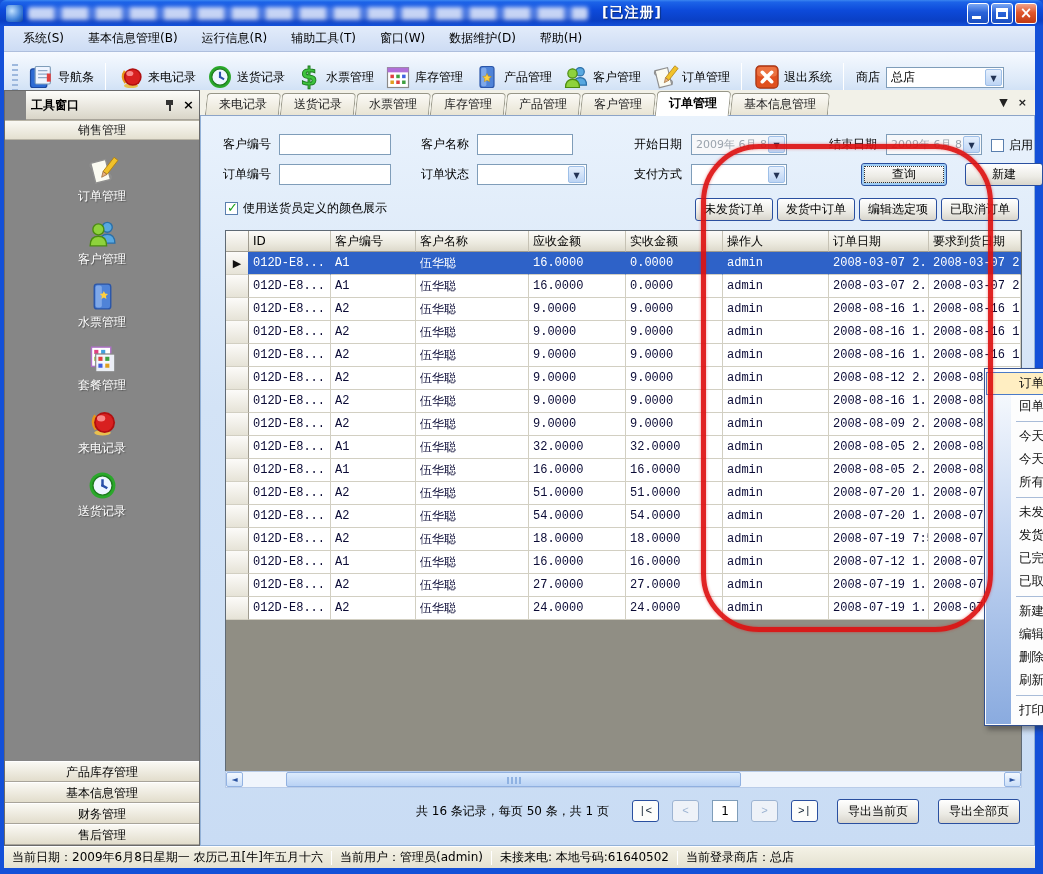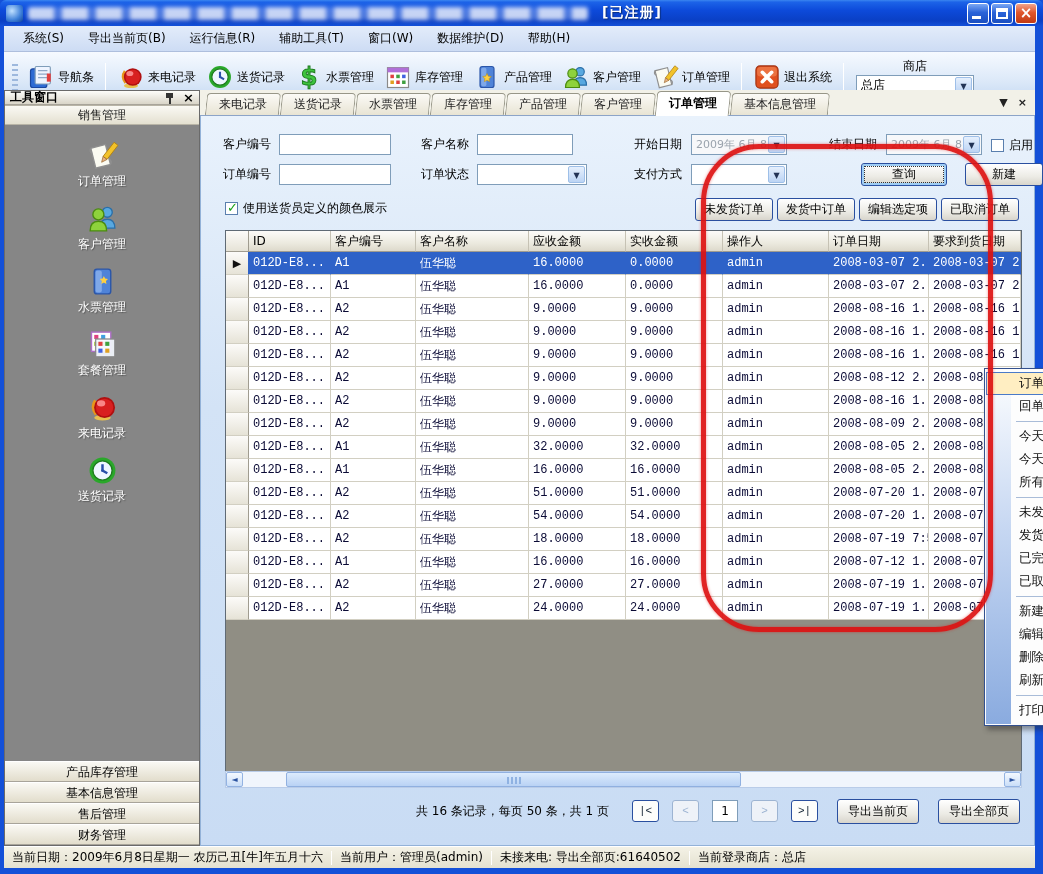--- a/index.html
+++ b/index.html
@@ -39,31 +39,31 @@
   .toolbar{
     position:absolute; left:4px; top:52px; width:1031px; height:52px;
     background:linear-gradient(to bottom,#f6faff,#dbe8f8 60%,#c3d8f2);
     border-bottom:2px solid #7a97d8; display:flex; align-items:center; padding:0 4px;
   }
   .tb-grip{ width:6px; height:26px; margin:0 4px;
     background:repeating-linear-gradient(to bottom,#9db8dd 0 2px,transparent 2px 5px); }
   .tb-sep{ width:1px; height:28px; background:#9cb2d8; border-right:1px solid #fff; margin:0 6px;}
   .tb-item{ display:flex; align-items:center; gap:3px; padding:2px 5px; border-radius:3px; cursor:pointer;}
   .tb-item svg{ width:28px; height:28px; }
-  .tb-shop{ display:flex; align-items:center; margin-left:6px;flex-direction:column;}
+  .tb-shop{ display:flex; align-items:center; gap:6px; margin-left:6px;}
   .xp-combo{ background:#fff; border:1px solid #7f9db9; height:21px; display:flex; align-items:center; position:relative; padding-left:4px;}
   .combo-btn{ position:absolute; right:1px; top:1px; bottom:1px; width:17px;
     background:linear-gradient(to bottom,#e6f0fd,#bcd4f4); border:1px solid #9ebfe8; border-radius:2px;
     color:#235; font-size:8px; line-height:17px; text-align:center; cursor:pointer;}
   
   .main{ position:absolute; left:4px; top:90px; width:1031px; height:756px; display:flex; }
   
   .sidebar{ width:196px; background:#868686; border:1px solid #6a6a6a; display:flex; flex-direction:column;}
-  .sb-title{ height:14px; background:linear-gradient(to bottom,#fdfdfa,#d9d5c8);
-    border-bottom:1px solid #a8a49a; display:flex; align-items:center; padding:0 5px; font-weight:bold;}
+  .sb-title{ height:29px; background:linear-gradient(to bottom,#fdfdfa,#d9d5c8);
+    border-bottom:1px solid #a8a49a; display:flex; align-items:center; padding:0 5px; font-weight:bold;margin-left:21px;}
   .sb-title .sp{ margin-left:auto; display:flex; gap:8px; align-items:center;}
   .pin-icon{ width:10px; height:12px; position:relative; cursor:pointer;}
   .pin-icon:before{ content:""; position:absolute; left:1px; top:1px; width:7px; height:5px; background:#333;}
   .pin-icon:after{ content:""; position:absolute; left:4px; top:6px; width:1.5px; height:6px; background:#333;}
   .sb-x{ font-size:13px; font-weight:bold; cursor:pointer; line-height:10px;}
   .sb-section{ height:20px; background:linear-gradient(to bottom,#faf9f4,#e4e0d0);
     border:1px solid #b8b4a6; border-left:none; border-right:none;
     text-align:center; line-height:19px; color:#222; cursor:pointer;}
   .sb-body{ flex:1; padding-top:14px; overflow:hidden;}
   .sb-item{ width:100%; height:63px; display:flex; flex-direction:column; align-items:center; cursor:pointer;}
@@ -169,21 +169,21 @@
         <span class="g-max"></span>
       </div>
     <div class="win-btn close">
         <span class="g-x">×</span>
       </div>
   </div>
 </div>
 
 <div class="menubar" id="menubar">
     <div class="mb-item">系统(S)</div>
-    <div class="mb-item">导出当前页(B)</div>
+    <div class="mb-item">基本信息管理(B)</div>
     <div class="mb-item">运行信息(R)</div>
     <div class="mb-item">辅助工具(T)</div>
     <div class="mb-item">窗口(W)</div>
     <div class="mb-item">数据维护(D)</div>
     <div class="mb-item">帮助(H)</div>
   </div>
 
 <div class="toolbar" id="toolbar">
   <div class="tb-grip"></div>
 <div class="tb-item">
@@ -355,22 +355,22 @@
             <circle cx="12" cy="12" r="7" fill="#eef6ff" stroke="#1d7a1d"></circle>
             <path d="M12 7.5 V12 L15.5 14" stroke="#2a50a8" stroke-width="1.8" fill="none"></path>
             <circle cx="12" cy="12" r="1" fill="#2a50a8"></circle>
           </svg>
           <div class="lbl">送货记录</div>
         </div>
       </div>
     <div class="sb-bottom" id="sb-bottom">
         <div class="sb-bar">产品库存管理</div>
         <div class="sb-bar">基本信息管理</div>
+        <div class="sb-bar">财务管理</div>
         <div class="sb-bar">售后管理</div>
-        <div class="sb-bar">财务管理</div>
       </div>
   </div>
 
   <div class="content">
     <div class="tabstrip" id="tabstrip">
       <div class="tab"><span>来电记录</span></div>
         <div class="tab"><span>送货记录</span></div>
         <div class="tab"><span>水票管理</span></div>
         <div class="tab"><span>库存管理</span></div>
         <div class="tab"><span>产品管理</span></div>
@@ -664,18 +664,18 @@
         </div>
     </div>
   </div>
 </div>
 
 <div class="statusbar" id="statusbar">
     <span>当前日期：2009年6月8日星期一 农历己丑[牛]年五月十六</span>
     <span class="st-sep"></span>
     <span>当前用户：管理员(admin)</span>
     <span class="st-sep"></span>
-    <span>未接来电: 导出全部页:61640502</span>
+    <span>未接来电: 本地号码:61640502</span>
     <span class="st-sep"></span>
     <span>当前登录商店：总店</span>
   </div>
 
 <div class="annotation"></div>
 
 </body></html>

